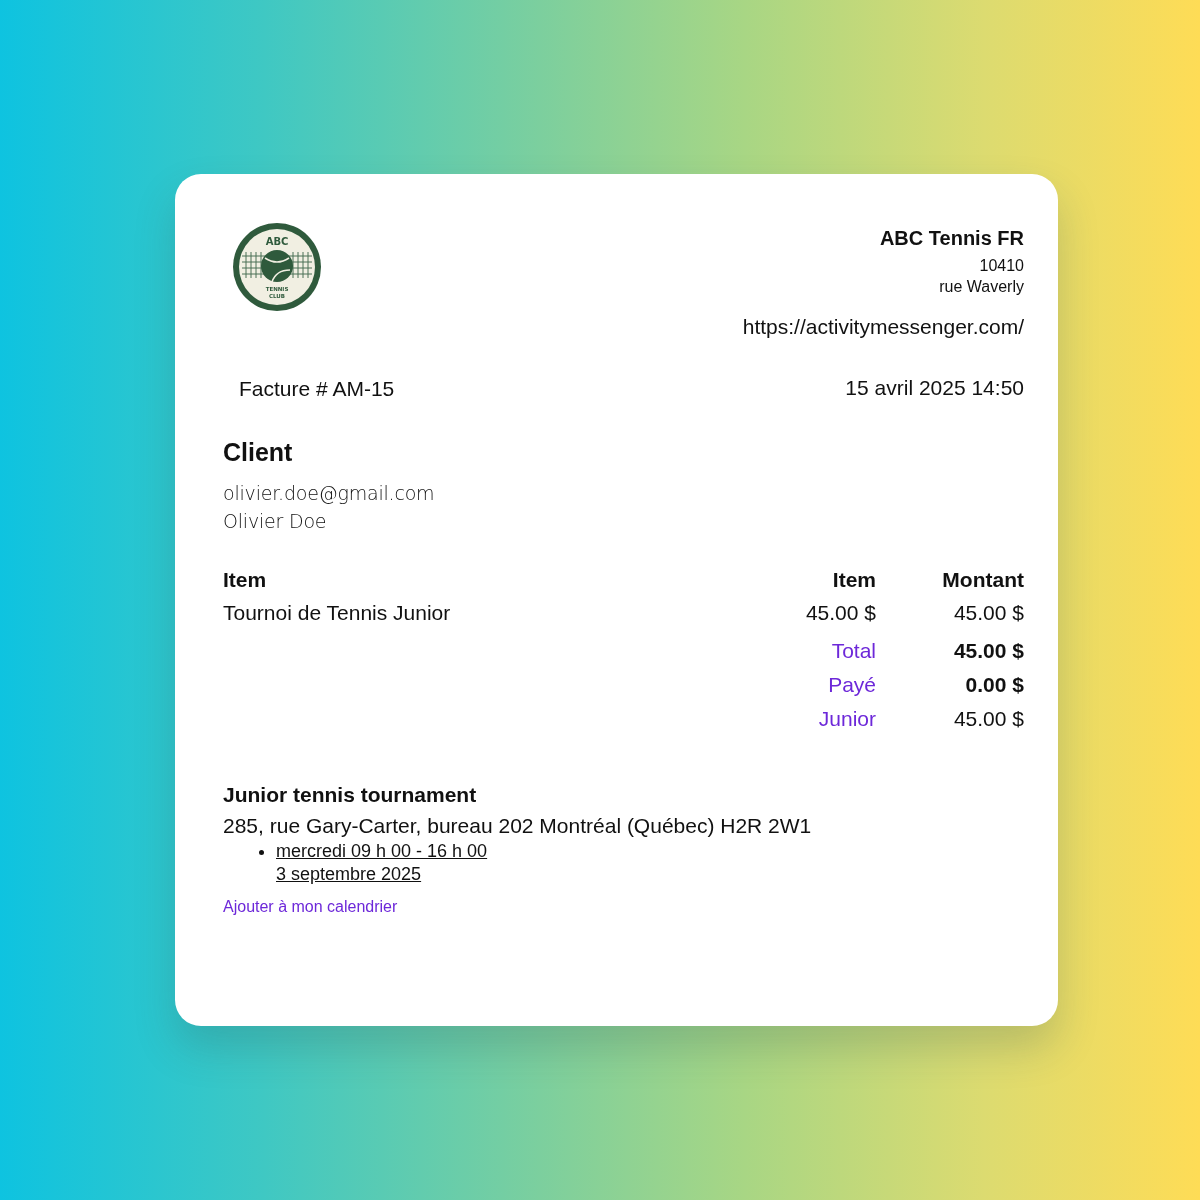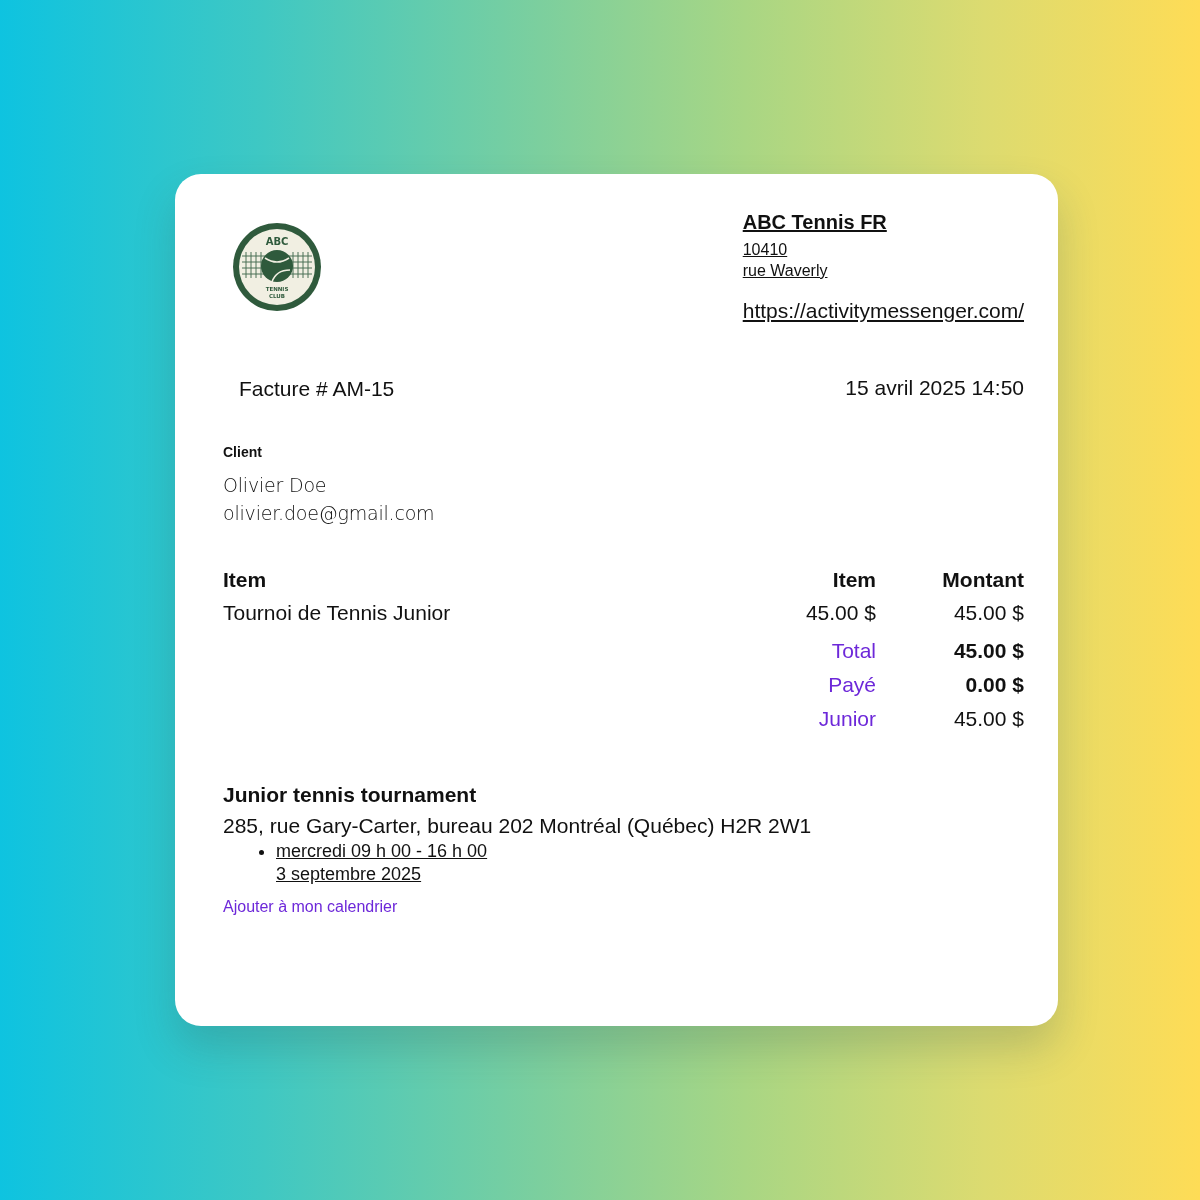--- a/index.html
+++ b/index.html
@@ -28,22 +28,22 @@
     .logo {
       position: absolute;
       left: 57px;
       top: 48px;
       width: 90px;
       height: 90px;
     }
     .org {
       position: absolute;
       right: 34px;
-      top: 36px;
-      text-decoration: underline;
+      top: 52px;
+      text-align: right;
     }
     .org-name {
       font-weight: bold;
       font-size: 20px;
       line-height: 24px;
       margin-bottom: 5px;
     }
     .org-line {
       font-size: 16px;
       line-height: 21px;
@@ -65,24 +65,24 @@
       right: 34px;
       top: 202px;
       font-size: 21px;
     }
     .client {
       position: absolute;
       left: 48px;
       top: 265px;
     }
     .client-label {
-      font-size: 14px;
+      font-size: 25px;
       font-weight: bold;
       line-height: 26px;
-      margin-bottom: 6px;
+      margin-bottom: 14px;
     }
     .client-line {
       font-size: 19px;
       line-height: 28px;
       font-family: "DejaVu Sans", sans-serif;
       font-weight: 300;
       letter-spacing: -0.2px;
     }
     .items {
       position: absolute;
@@ -172,22 +172,22 @@
     <div class="org-line">10410</div>
     <div class="org-line">rue Waverly</div>
     <div class="org-url">https://activitymessenger.com/</div>
   </div>
 
   <div class="invoice-title">Facture # AM-15</div>
   <div class="invoice-date">15 avril 2025 14:50</div>
 
   <div class="client">
     <div class="client-label">Client</div>
+    <div class="client-line">olivier.doe@gmail.com</div>
     <div class="client-line">Olivier Doe</div>
-    <div class="client-line">olivier.doe@gmail.com</div>
   </div>
 
   <div class="items">
     <div class="row">
       <div class="col-item th">Item</div>
       <div class="col-prix th">Item</div>
       <div class="col-montant th">Montant</div>
     </div>
     <div class="row">
       <div class="col-item">Tournoi de Tennis Junior</div>

